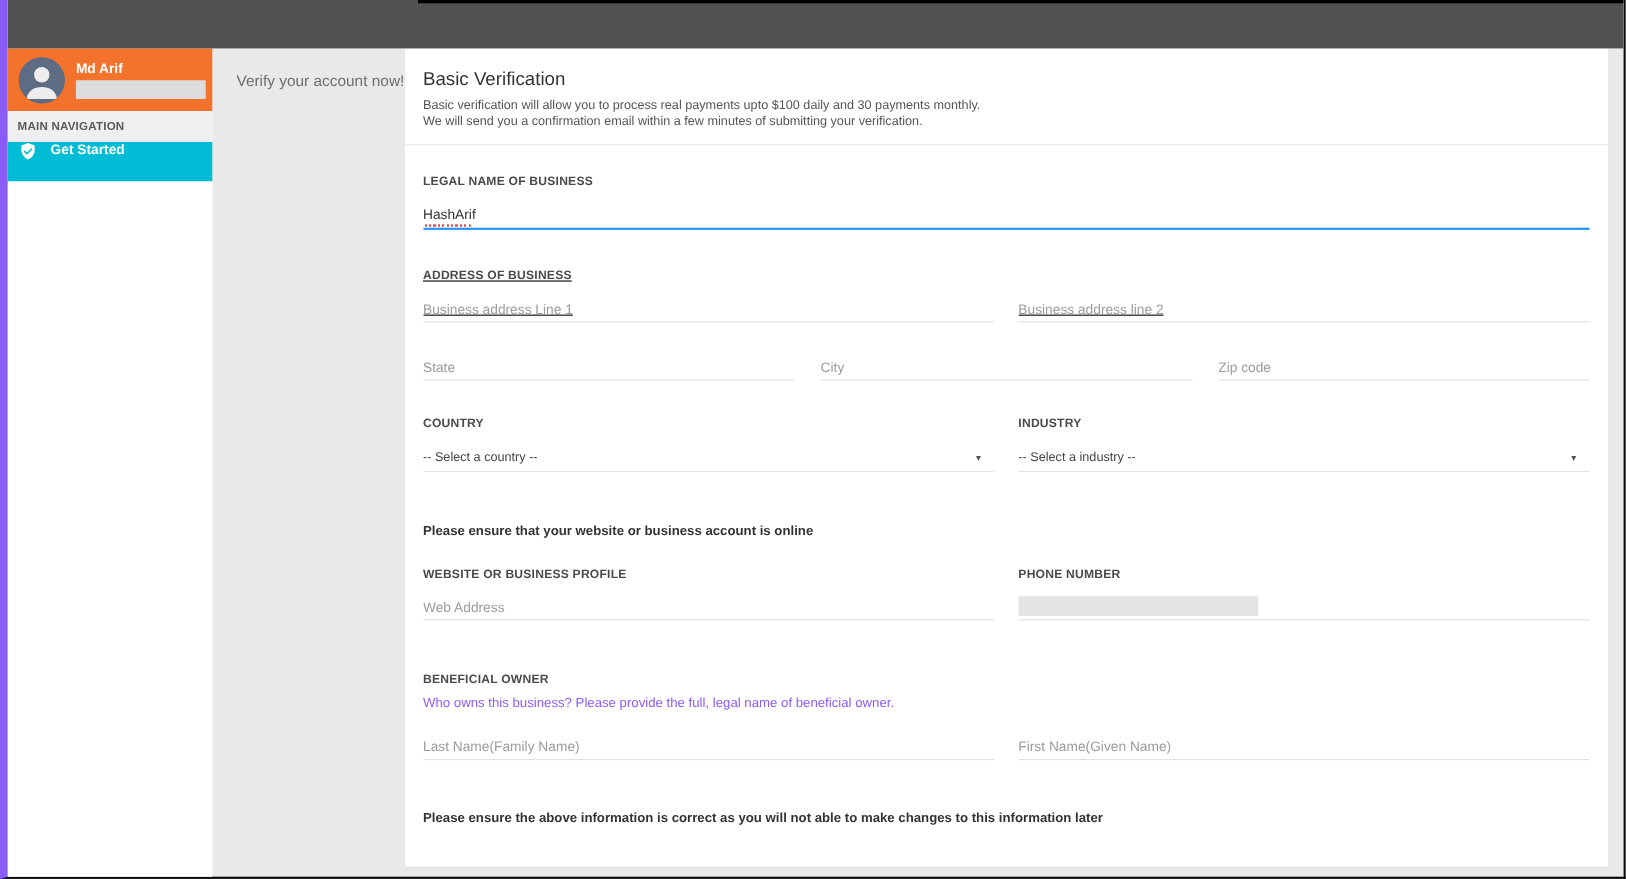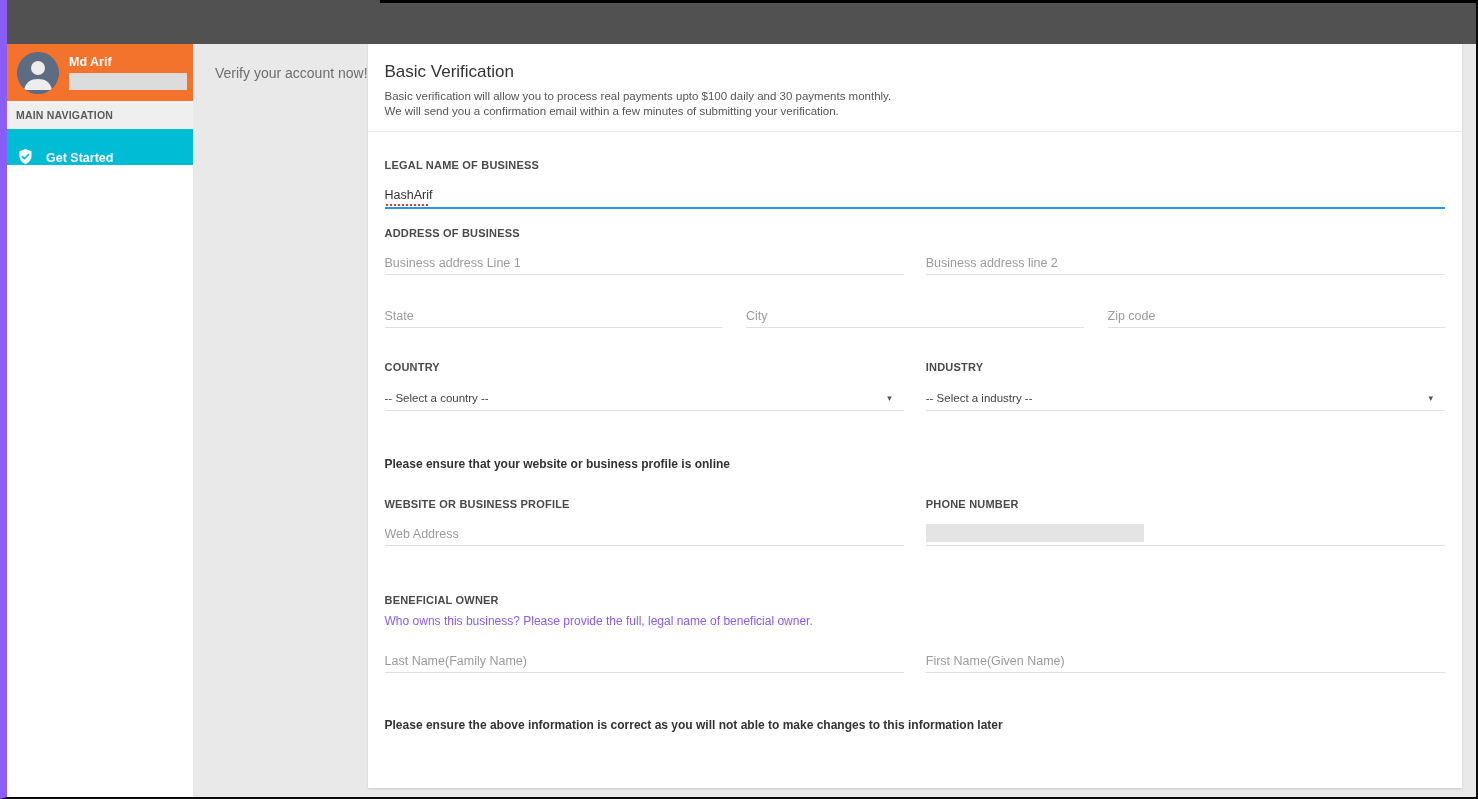--- a/index.html
+++ b/index.html
@@ -23,21 +23,21 @@
   
   .sidebar{width:186px; flex:0 0 186px; background:#fff; display:flex; flex-direction:column;}
   .user-panel{height:57px; background:var(--sidebar_header_bg); display:flex; align-items:center; padding:0 10px;}
   .avatar{width:42px; height:42px; border-radius:50%; background:var(--avatar_bg); overflow:hidden; flex:0 0 42px;}
   .avatar svg{display:block; width:42px; height:42px;}
   .user-info{margin-left:10px; flex:1; min-width:0;}
   .user-name{color:#fff; font-size:12.5px; font-weight:bold; margin-bottom:4px;}
   .user-email-redacted{height:17px; background:#dcdcdc; border-radius:1px; width:118px;}
   .nav-header{height:28px; background:var(--sidebar_nav_bg); color:#5a5a5a; font-size:10.5px; font-weight:bold;
     letter-spacing:.2px; display:flex; align-items:center; padding:12px 9px;}
-  .nav-item{height:36px; display:flex; align-items:flex-end; padding:0 10px; cursor:pointer;}
+  .nav-item{height:36px; display:flex; align-items:flex-start; padding:0 10px; cursor:pointer;}
   .nav-item.active{background:var(--active_item_bg); color:#fff;}
   .nav-icon{width:17px; height:17px; margin-right:12px; display:inline-flex;}
   .nav-label{font-size:12.5px; font-weight:bold;}
   .sidebar-rest{flex:1; background:#fff;}
 
   
   .content{flex:1; min-width:0; padding:0 14px 9px 20px; display:flex; }
   .page-heading{color:#6e6e6e; font-size:14px; margin:21px 0 14px 2px;}
   .card{background:var(--card_bg); flex:1; box-shadow:0 1px 2px rgba(0,0,0,.12);}
   .card-head{padding:18px 17px 0 17px;}
@@ -55,21 +55,21 @@
   .row-legal{margin-top:23px;}
   .legal-wrap{position:relative; margin-top:10px;}
   .legal-wrap .t-input{border-bottom:2px solid var(--focus_underline); height:26px;}
   .squiggle{position:absolute; left:1px; top:21px; width:42px; height:2px;
     background:repeating-linear-gradient(90deg,#e53935 0 2px,transparent 2px 4px);}
 
   .grid2{display:grid; grid-template-columns:1fr 1fr; column-gap:22px; align-items:end;}
   .grid3{display:grid; grid-template-columns:1fr 1fr 1fr; column-gap:24px; align-items:end;}
   .cell .f-label{display:block; margin-bottom:12px;}
 
-  .row-address{margin-top:18px;}
+  .row-address{margin-top:36px;text-decoration:underline;}
   .row-statecity{margin-top:29px;}
   .row-country{margin-top:33px;}
   .select{display:flex; align-items:center; justify-content:space-between; height:26px;
     border-bottom:1px solid var(--underline); cursor:pointer;}
   .select-value{font-size:11.5px; color:#444;}
   .caret{font-size:9px; color:#555; margin-right:12px;}
   .bold-note{margin-top:46px; font-size:12px; font-weight:bold; color:#333;}
   .row-webphone{margin-top:27px;}
   .phone-line{position:relative; height:24px; border-bottom:1px solid var(--underline);}
   .redact-box{position:absolute; left:0; bottom:3px; width:218px; height:18px; background:#e4e4e4;}
@@ -162,21 +162,21 @@
             </div>
             <div class="cell">
               <span class="f-label">INDUSTRY</span>
               <div class="select">
                 <span class="select-value">-- Select a industry --</span>
                 <span class="caret">▾</span>
               </div>
             </div>
           </div>
 
-          <div class="bold-note">Please ensure that your website or business profile is online</div>
+          <div class="bold-note">Please ensure that your website or business account is online</div>
 
           <div class="grid2 row-webphone">
             <div class="cell">
               <span class="f-label">WEBSITE OR BUSINESS PROFILE</span>
               <input class="t-input" type="text" placeholder="Web Address" style="">
             </div>
             <div class="cell">
               <span class="f-label">PHONE NUMBER</span>
               <div class="phone-line">
                 <div class="redact-box"></div>

